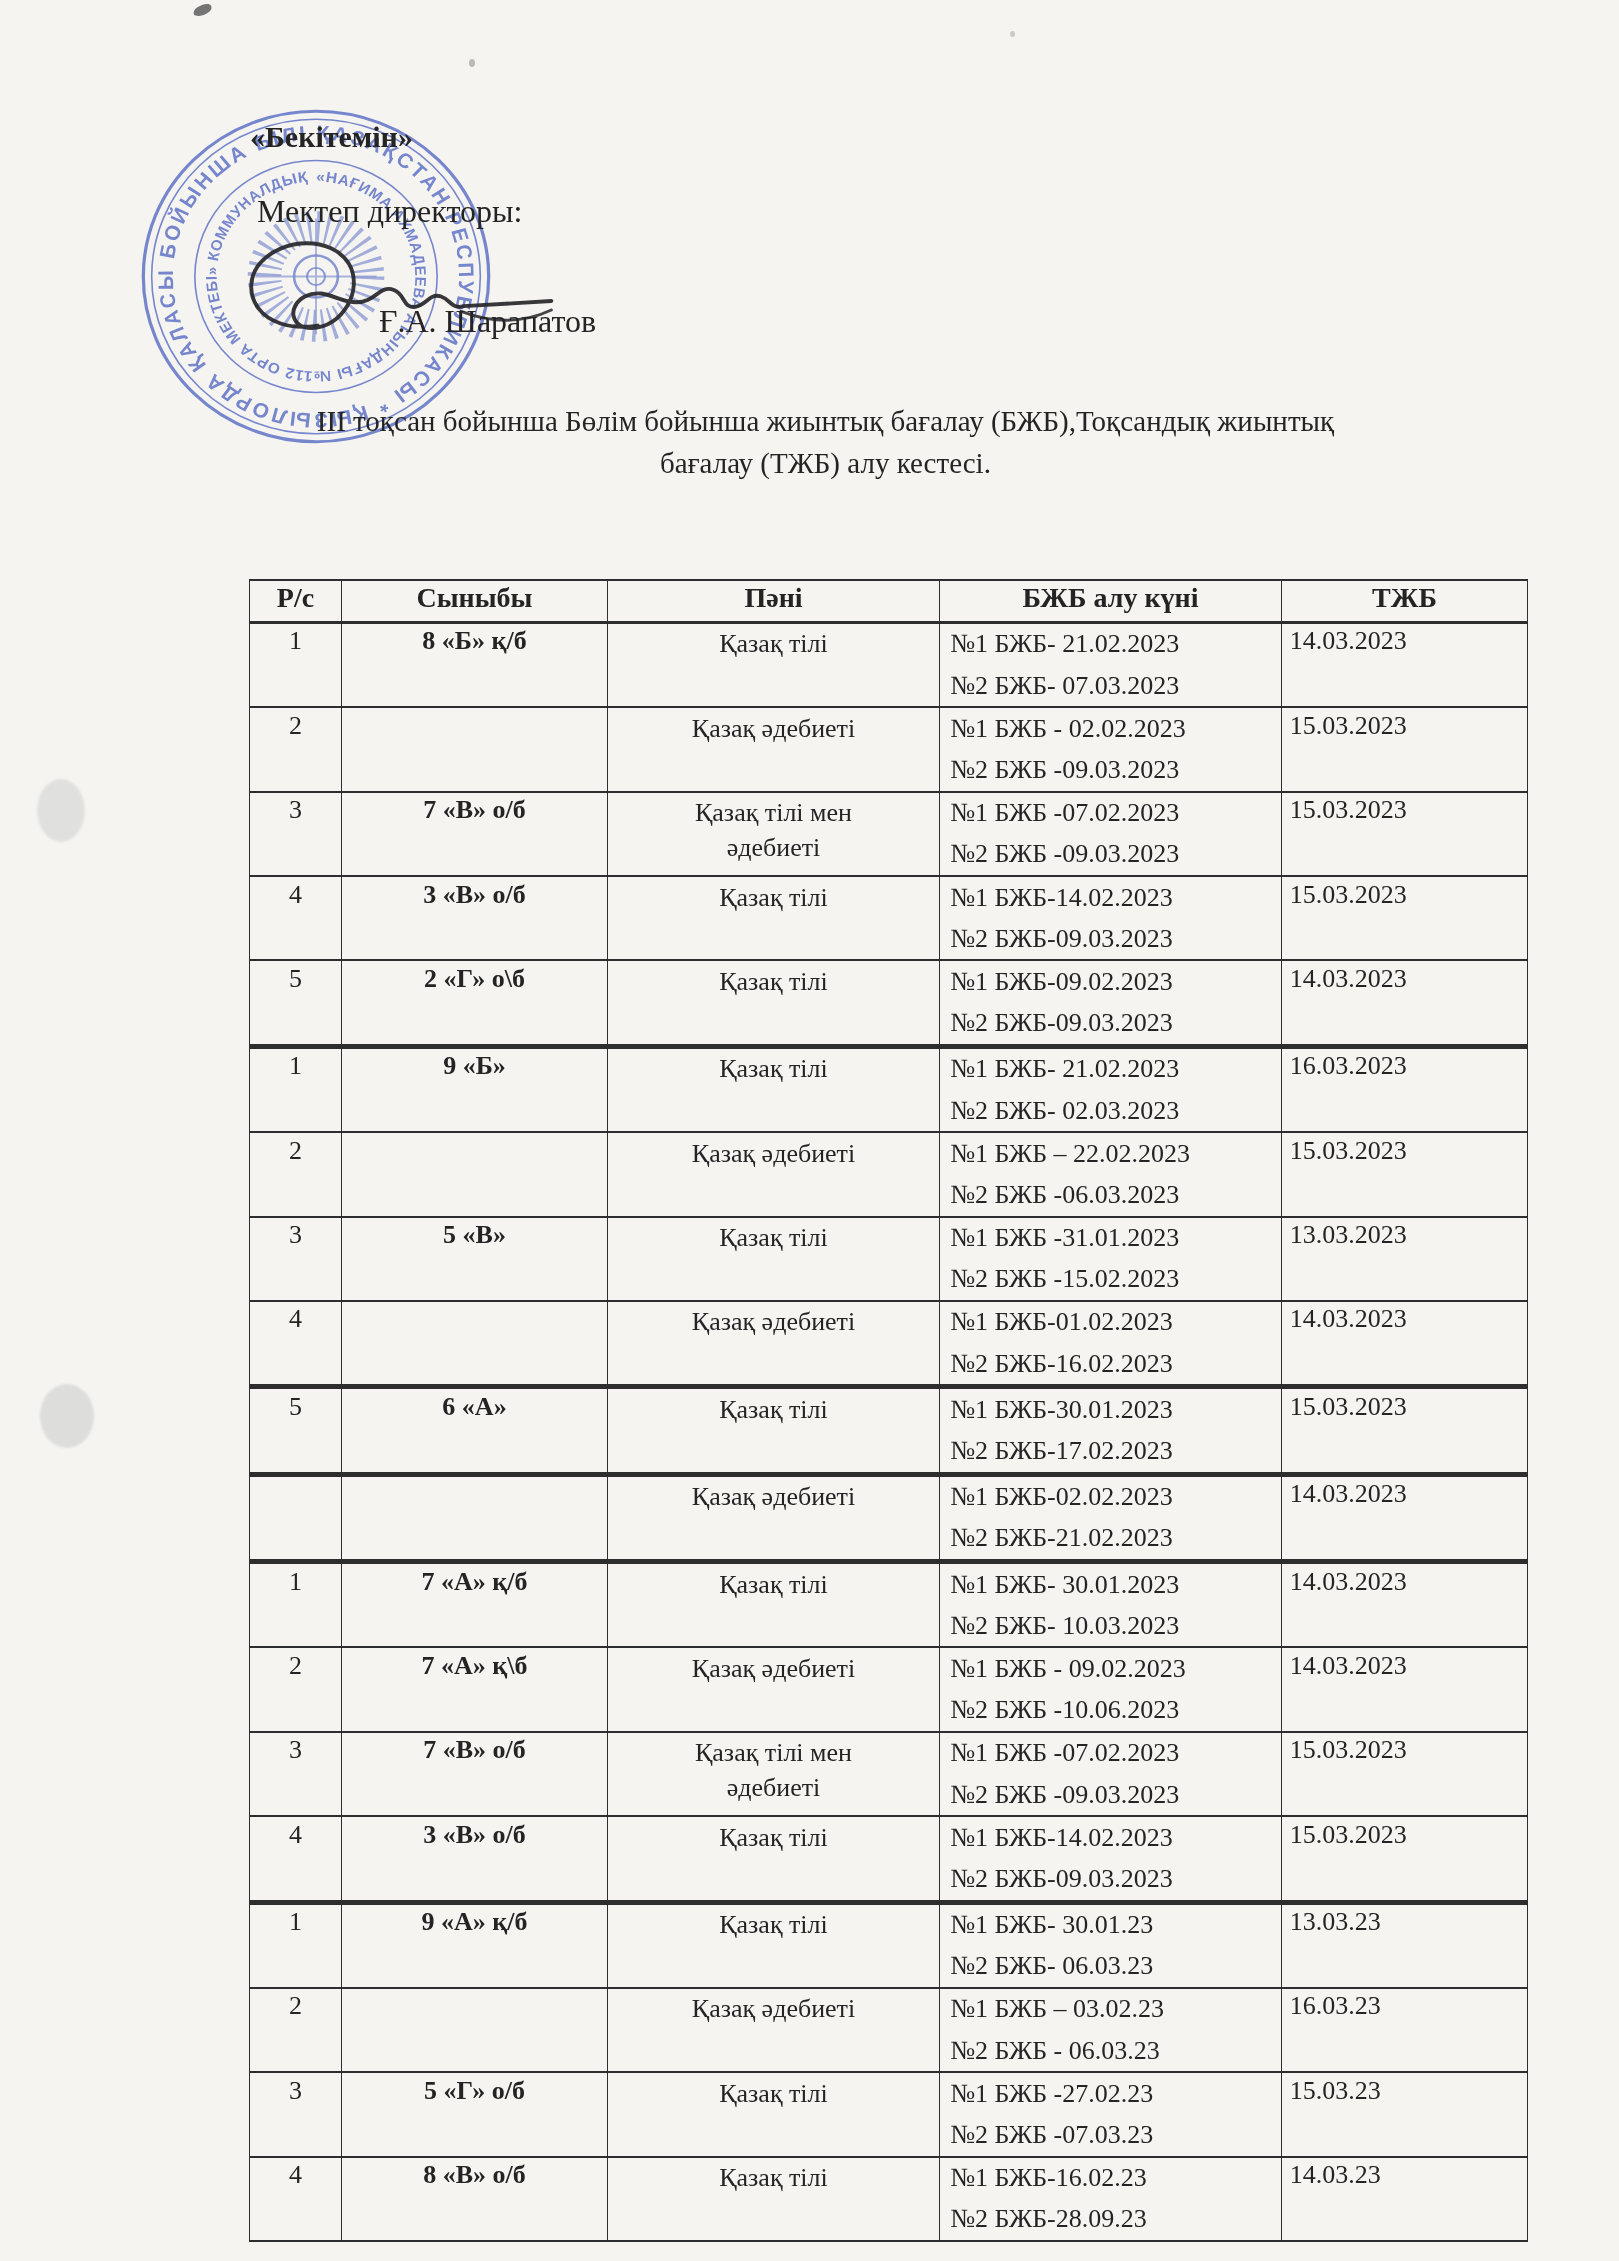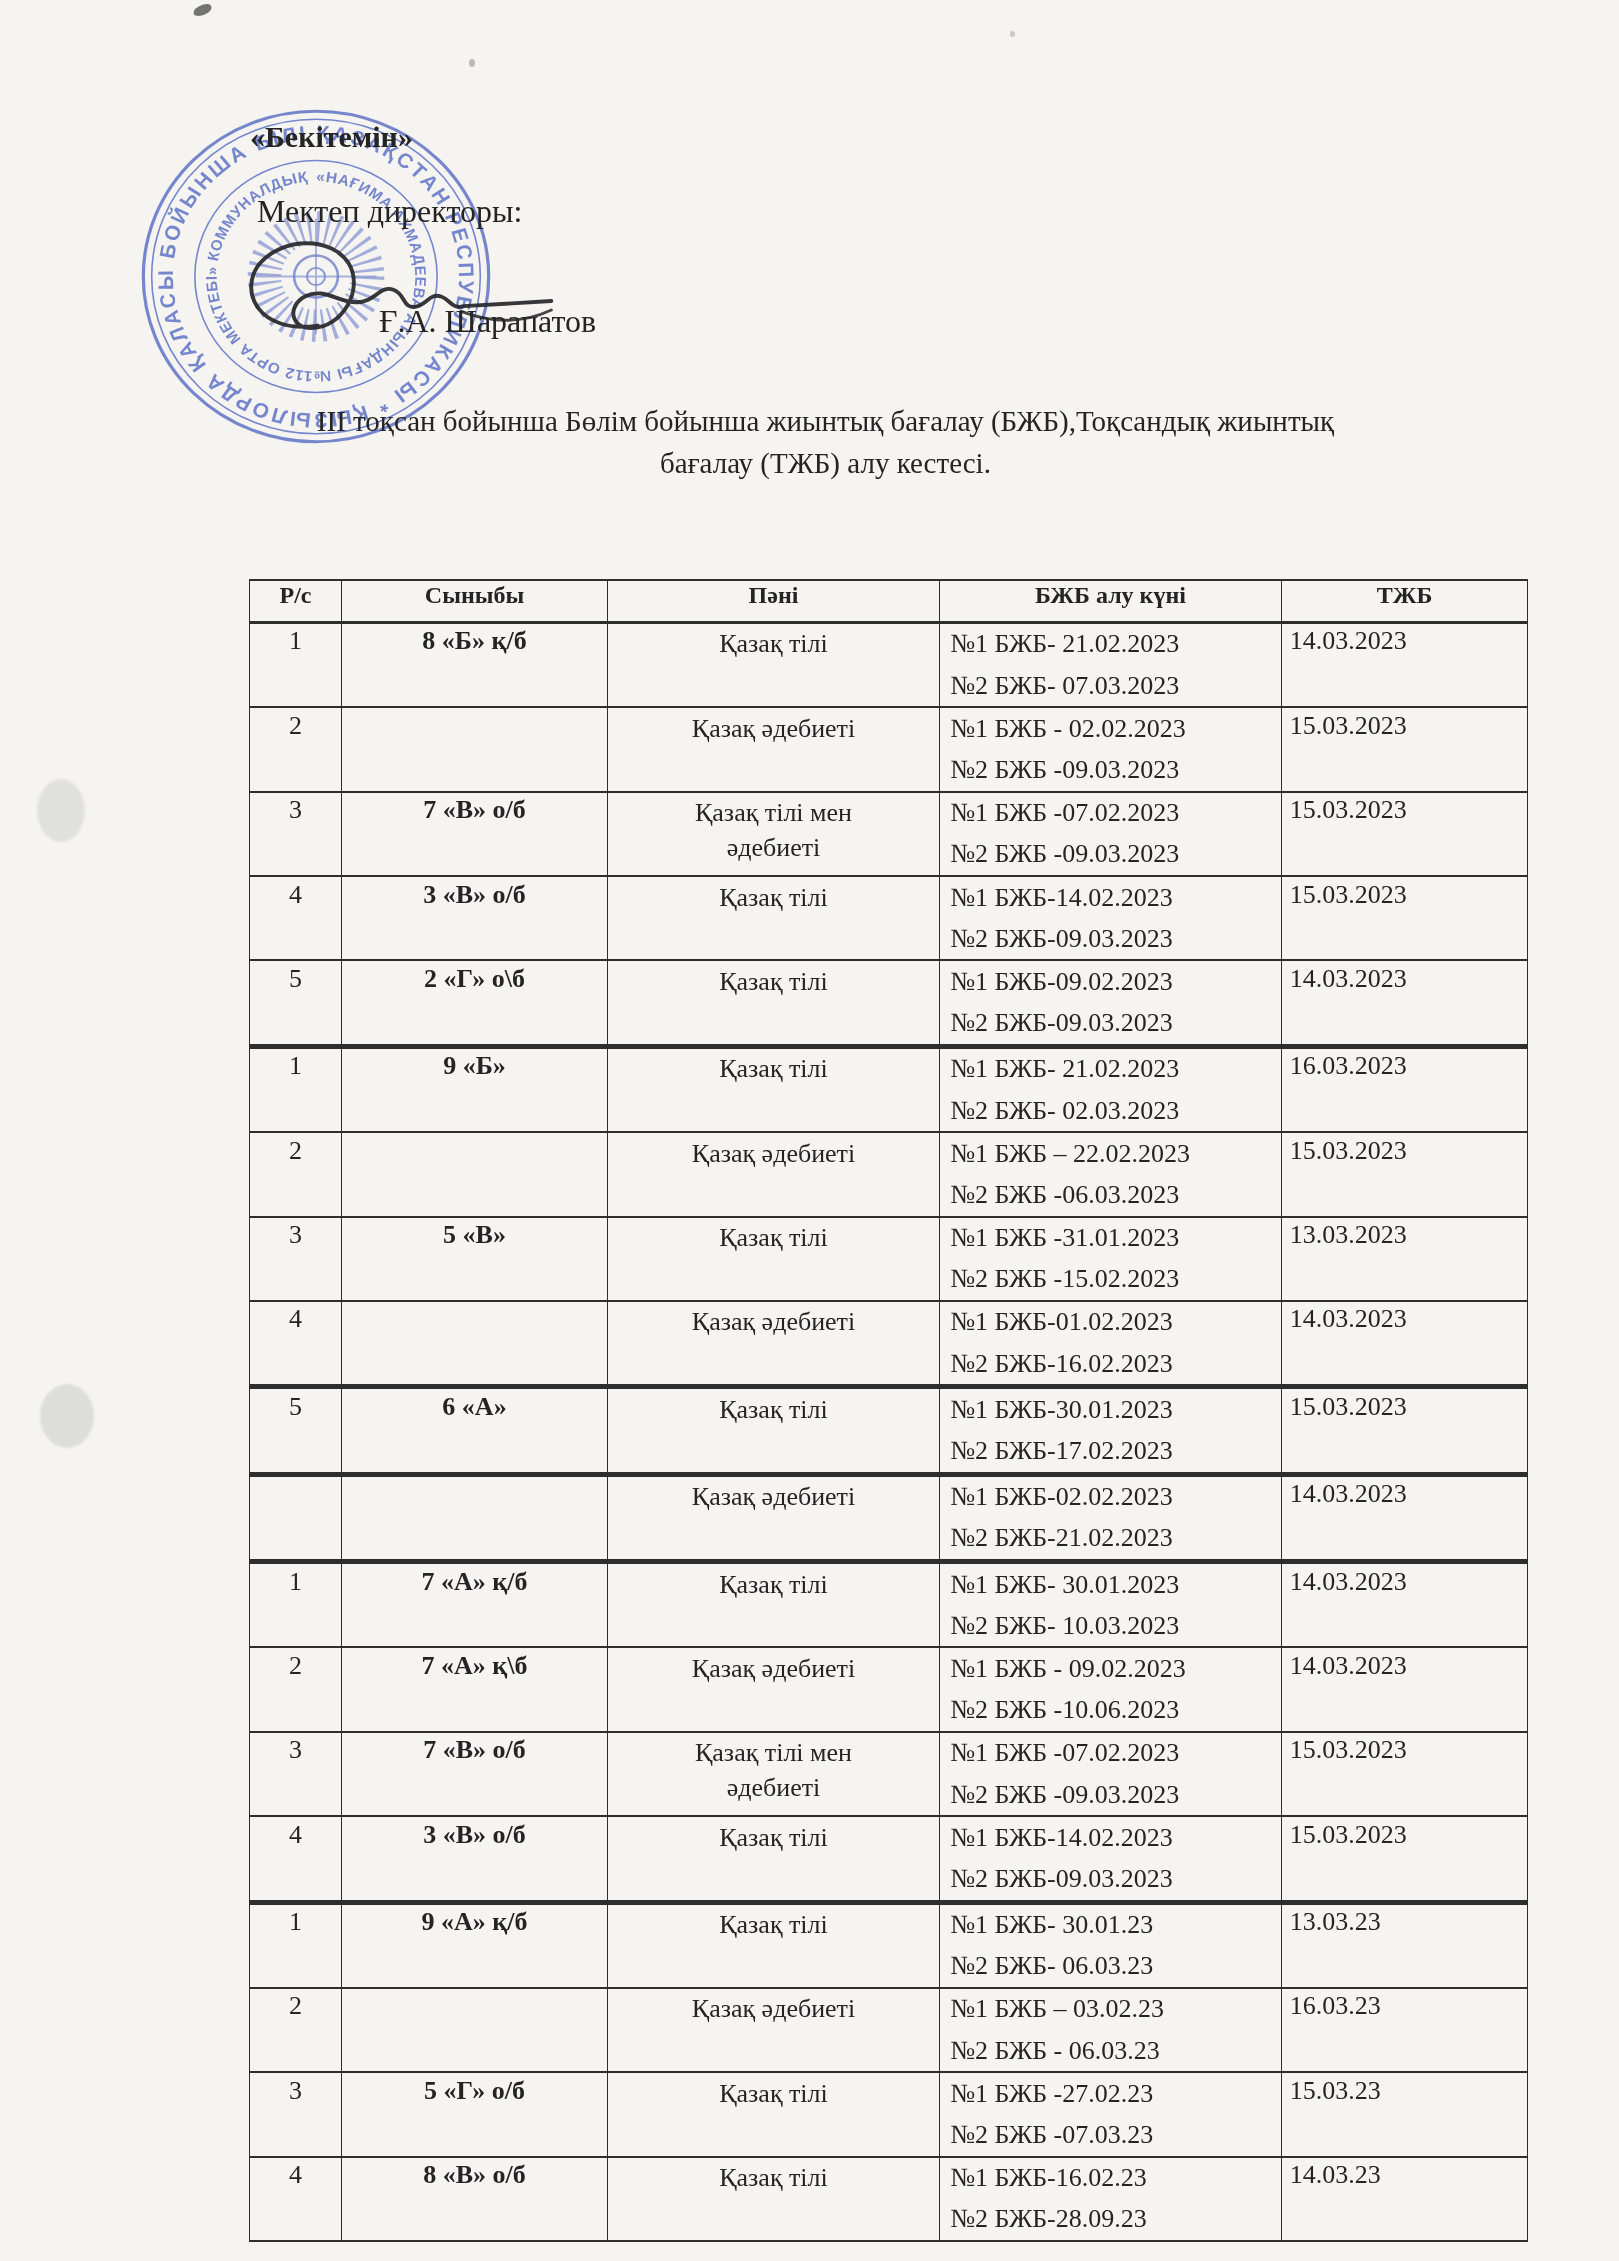--- a/index.html
+++ b/index.html
@@ -38,21 +38,21 @@
   
   table.doc-table{
     position:absolute;left:249px;top:579px;width:1278px;
     border-collapse:collapse;table-layout:fixed;
     font-size:26px;
   }
   .doc-table th,.doc-table td{
     border:1.9px solid #2e2e2e;border-top-width:2.6px;border-bottom-width:2.6px;
     vertical-align:top;padding:2.6px 3.9px;overflow:hidden;
   }
-  .doc-table th{height:36px;font-size:24px;font-weight:bold;text-align:center;
+  .doc-table th{height:36px;font-size:28px;font-weight:bold;text-align:center;
     border-bottom-width:3.9px;padding-top:1.3px;}
   .doc-table td{height:72px;}
   .doc-table tr.group-start td{border-top-width:5.2px;}
   td.c-num{text-align:center;}
   td.c-cls{text-align:center;font-weight:bold;}
   td.c-subj{text-align:center;}
   td.c-bjb{text-align:left;padding-left:10.3px;}
   td.c-tjb{text-align:left;padding-left:7.7px;}
   .bjb-line{line-height:36px;}
   .bjb-line + .bjb-line{margin-top:5.2px;}

